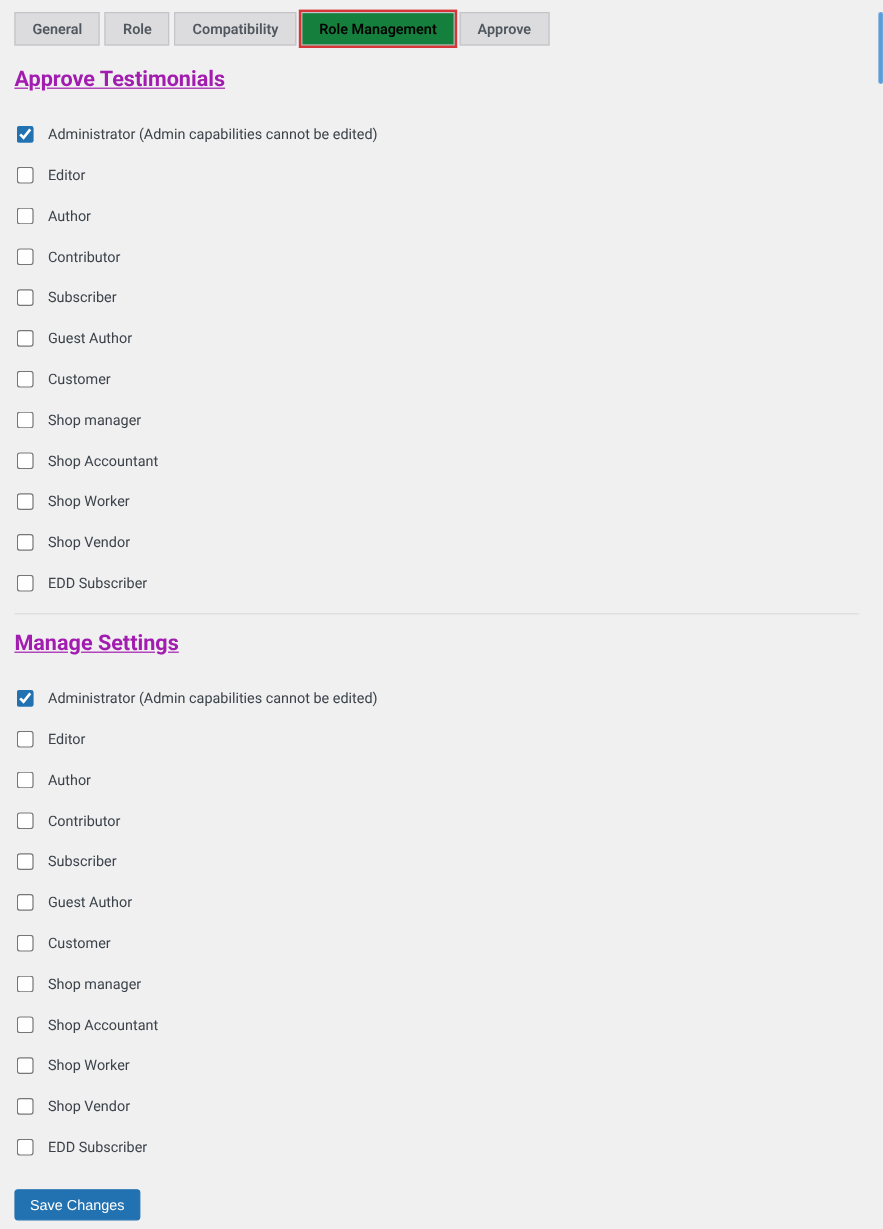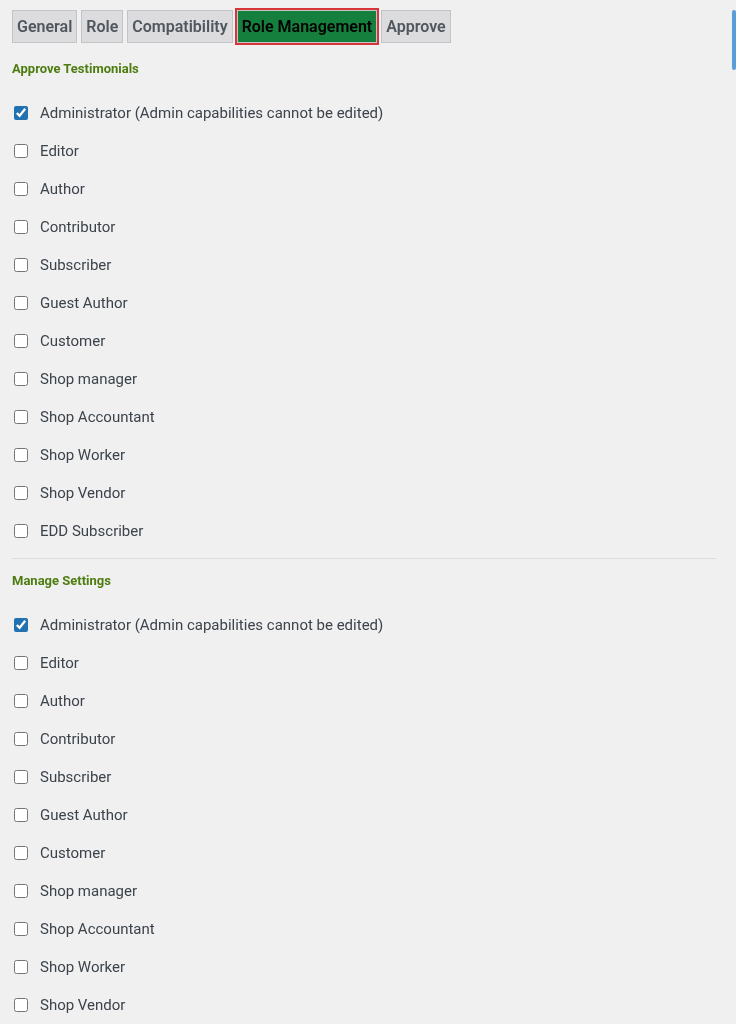--- a/index.html
+++ b/index.html
@@ -29,63 +29,64 @@
     color: #1d2327;
     margin: 4px 0 14px 0;
   }
   .nav-tabs {
     display: flex;
     gap: 4px;
     margin-bottom: 18px;
   }
   .nav-tab {
     display: inline-block;
-    padding: 6px 4px;
+    padding: 6px 14px;
     background: #dcdcde;
     border: 1px solid #c3c4c7;
     color: #50575e;
-    font-size: 16px;
+    font-size: 12px;
     font-weight: 600;
     text-decoration: none;
     cursor: pointer;
   }
   .nav-tab.active {
     background: #15803d;
     color: #000;
     outline: 2px solid #d63638;
     outline-offset: 0;
     position: relative;
     z-index: 2;
   }
   .section {
     margin-bottom: 8px;
   }
   .section-title {
-    font-size: 13px;
+    font-size: 18px;
     font-weight: 700;
-    color: #4d7c0f;
+    color: #a21caf;
     margin: 10px 0 18px 0;
+    text-decoration: underline;
   }
   .role-row {
     display: flex;
     align-items: center;
     padding: 10px 0;
     gap: 8px;
   }
   .role-row input[type="checkbox"] {
     width: 14px;
     height: 14px;
     margin: 0 4px 0 2px;
     accent-color: #2271b1;
     border: 1px solid #8c8f94;
     border-radius: 3px;
     cursor: pointer;
   }
   .role-row label {
-    font-size: 15px;
+    font-size: 12px;
     color: #3c434a;
     cursor: pointer;
   }
   hr.divider {
     border: none;
     border-top: 1px solid #dcdcde;
     margin: 6px 0 14px 0;
   }
   .save-btn {
     background: #2271b1;

